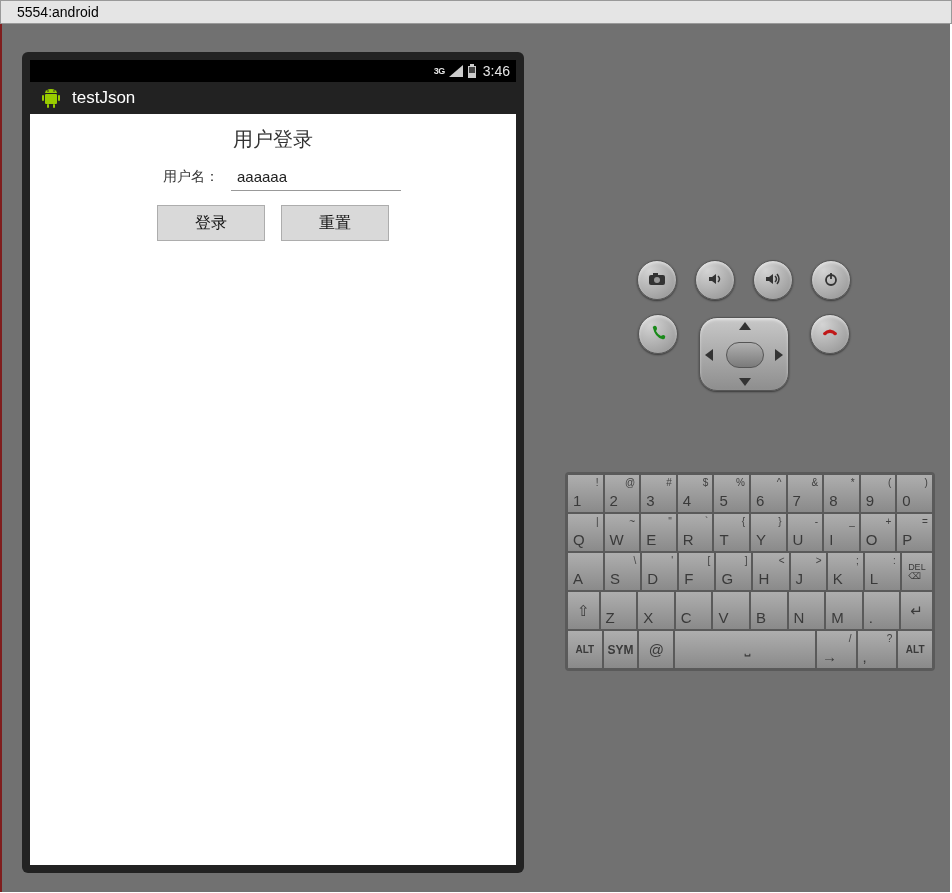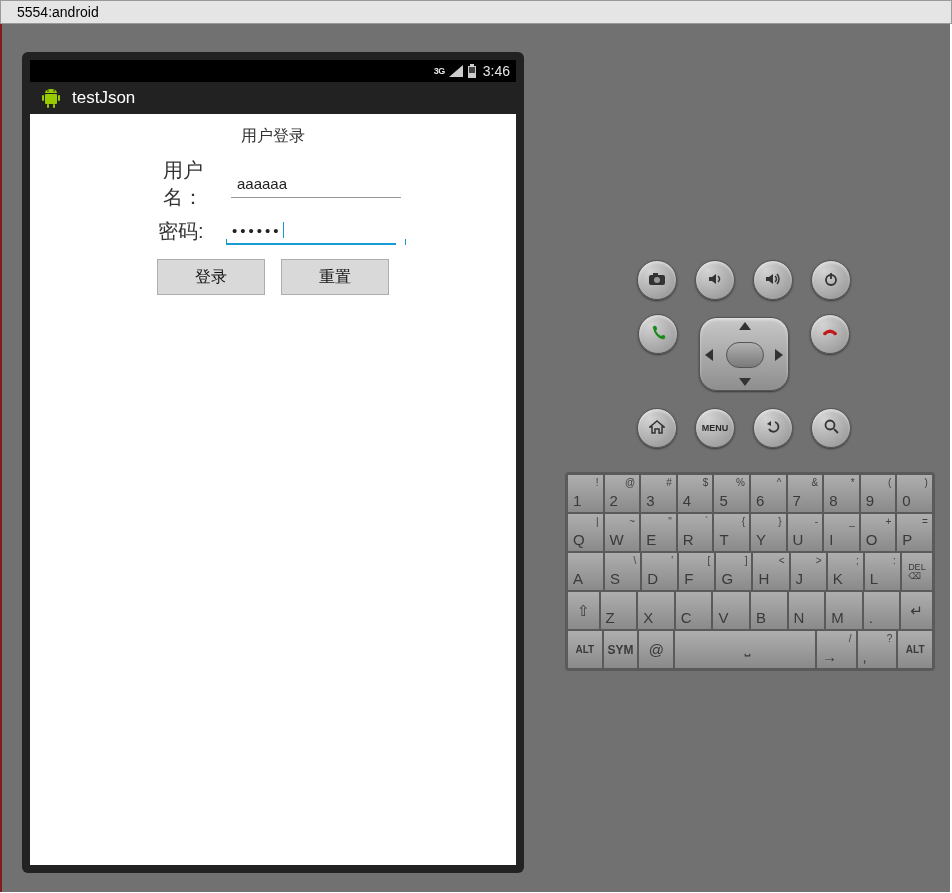--- a/index.html
+++ b/index.html
@@ -83,34 +83,34 @@
     align-items: center;
     justify-content: center;
   }
   .app-content {
     flex: 1;
     background: #fff;
     padding-top: 8px;
   }
   .form-title {
     text-align: center;
-    font-size: 16px;
+    font-size: 20px;
     color: #333;
     margin: 4px 0 10px 0;
   }
   .form-row {
     display: flex;
     align-items: center;
     justify-content: center;
     margin: 6px 0;
   }
   .form-label {
     width: 86px;
     text-align: left;
-    font-size: 20px;
+    font-size: 14px;
     color: #333;
     padding-left: 18px;
   }
   .form-input {
     width: 170px;
     height: 28px;
     border: none;
     border-bottom: 1px solid #999;
     font-size: 15px;
     padding: 2px 6px;
@@ -319,29 +319,20 @@
             </svg>
           </span>
           <span>testJson</span>
         </div>
         <div class="app-content">
           <div class="form-title">用户登录</div>
           <div class="form-row">
             <div class="form-label">用户名：</div>
             <input class="form-input" value="aaaaaa" style="">
           </div>
-          <div class="form-row">
-            <div class="form-label">密码:</div>
-            <div class="focus-wrap">
-              <div class="form-input focused" style="display:flex;align-items:center;letter-spacing:3px;">
-                <span>••••••</span>
-                  <span class="pw-cursor"></span>
-              </div>
-            </div>
-          </div>
           <div class="btn-row">
             <button class="holo-btn">登录</button>
             <button class="holo-btn">重置</button>
           </div>
         </div>
       </div>
     </div>
   </div>
 
   <div class="right-pane">
@@ -388,40 +379,20 @@
             <div class="dpad-arrow dpad-right"></div>
             <div class="dpad-center"></div>
           </div>
         </div>
         <div class="hw-btn">
             <span><svg width="18" height="12">
                 <path d="M2 6 Q9 -1 16 6 Q16 9 13 8 Q12 6 9 6 Q6 6 5 8 Q2 9 2 6" fill="#c01818"></path>
               </svg></span>
           </div>
       </div>
-      <div class="hw-row">
-        <div class="hw-btn">
-            <span><svg width="16" height="14">
-                <path d="M8 1 L15 7 L13 7 L13 13 L10 13 L10 9 L6 9 L6 13 L3 13 L3 7 L1 7 Z" fill="none" stroke="#333" stroke-width="1.5"></path>
-              </svg></span>
-          </div>
-        <div class="hw-btn small-text">MENU</div>
-        <div class="hw-btn">
-            <span><svg width="16" height="14">
-                <path d="M10 2 A5 5 0 1 1 4 9" fill="none" stroke="#333" stroke-width="1.8"></path>
-                <path d="M6 1 L2 4 L6 6 Z" fill="#333"></path>
-              </svg></span>
-          </div>
-        <div class="hw-btn">
-            <span><svg width="15" height="15">
-                <circle cx="6" cy="6" r="4.5" stroke="#333" stroke-width="1.8" fill="none"></circle>
-                <line x1="10" y1="10" x2="14" y2="14" stroke="#333" stroke-width="1.8"></line>
-              </svg></span>
-          </div>
-      </div>
     </div>
 
     <div class="keyboard">
       <div class="kb-row" id="kb-r1">
           <div class="key">
             <span>1</span>
             <span class="sup">!</span>
           </div>
           <div class="key">
             <span>2</span>

